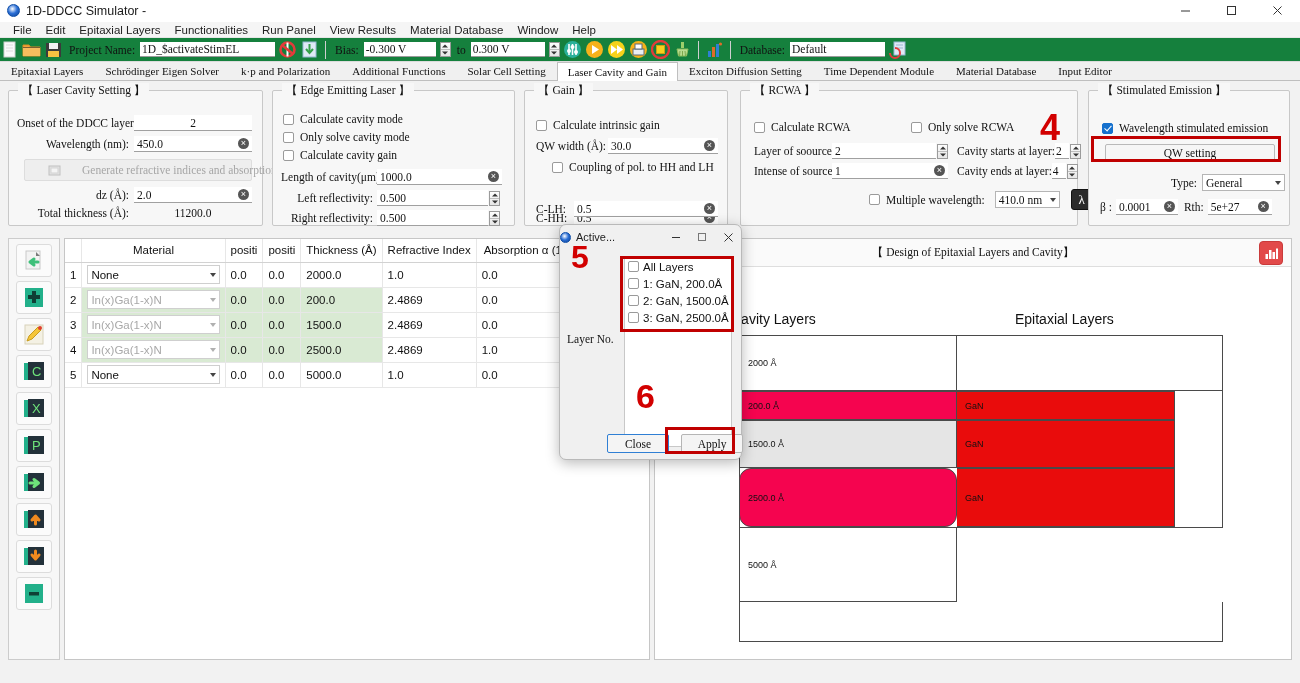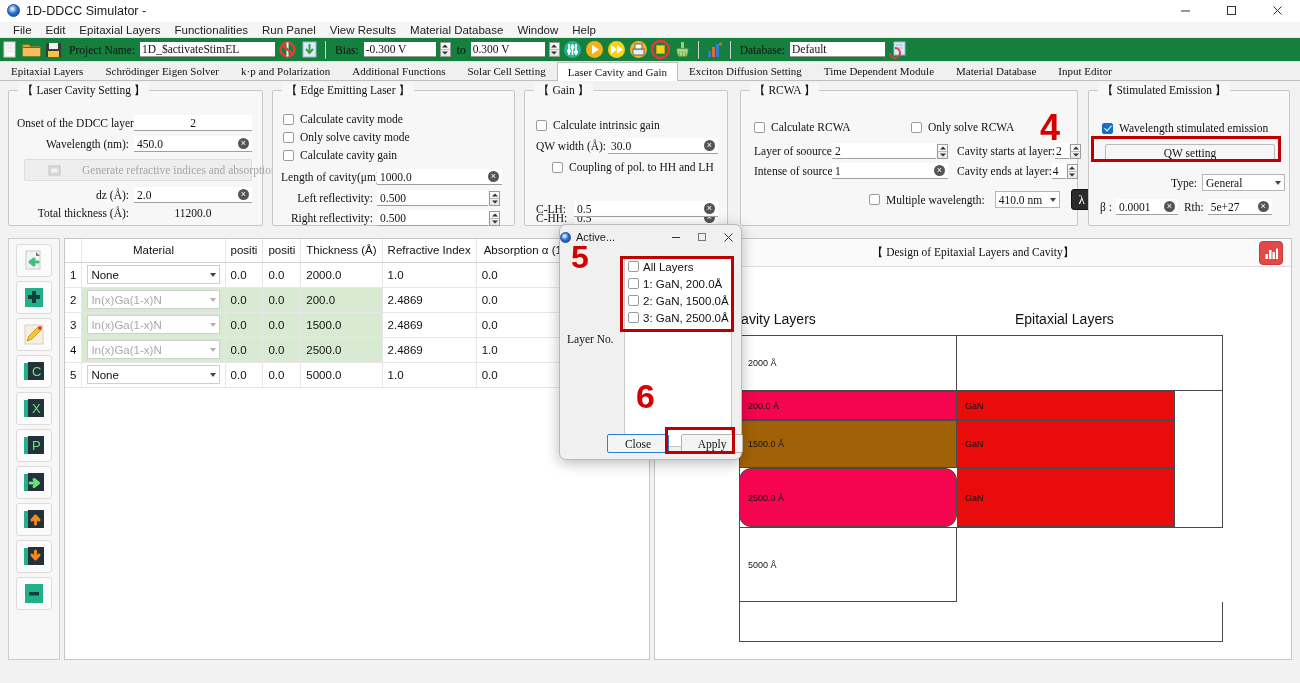--- a/index.html
+++ b/index.html
@@ -783,21 +783,21 @@
         <div class="cell" style="width:218px; height:56px; background:#ffffff;">2000 Å</div>
         <div class="cell" style="width:266px; height:56px; background:#ffffff; border-left:none;"></div>
       </div>
 
       <div class="layerrow" style="left:84px; top:124px;">
         <div class="cell" style="width:218px; height:29px; background:#f5044f;">200.0 Å</div>
         <div class="cell" style="width:218px; height:29px; background:#e90c0c; border-left:none;">GaN</div>
       </div>
 
       <div class="layerrow" style="left:84px; top:153px;">
-        <div class="cell" style="width:218px; height:48px; background:#a16207;">1500.0 Å</div>
+        <div class="cell" style="width:218px; height:48px; background:#e5e5e5;">1500.0 Å</div>
         <div class="cell" style="width:218px; height:48px; background:#e90c0c; border-left:none;">GaN</div>
       </div>
 
       <div class="layerrow" style="left:84px; top:201px;">
         <div class="cell" style="width:218px; height:59px; background:#f5044f;border-radius:12px;">2500.0 Å</div>
         <div class="cell" style="width:218px; height:59px; background:#e90c0c; border-left:none;">GaN</div>
       </div>
 
       <div class="layerrow" style="left:84px; top:260px;">
         <div class="cell" style="width:218px; height:75px; background:#ffffff;">5000 Å</div>

